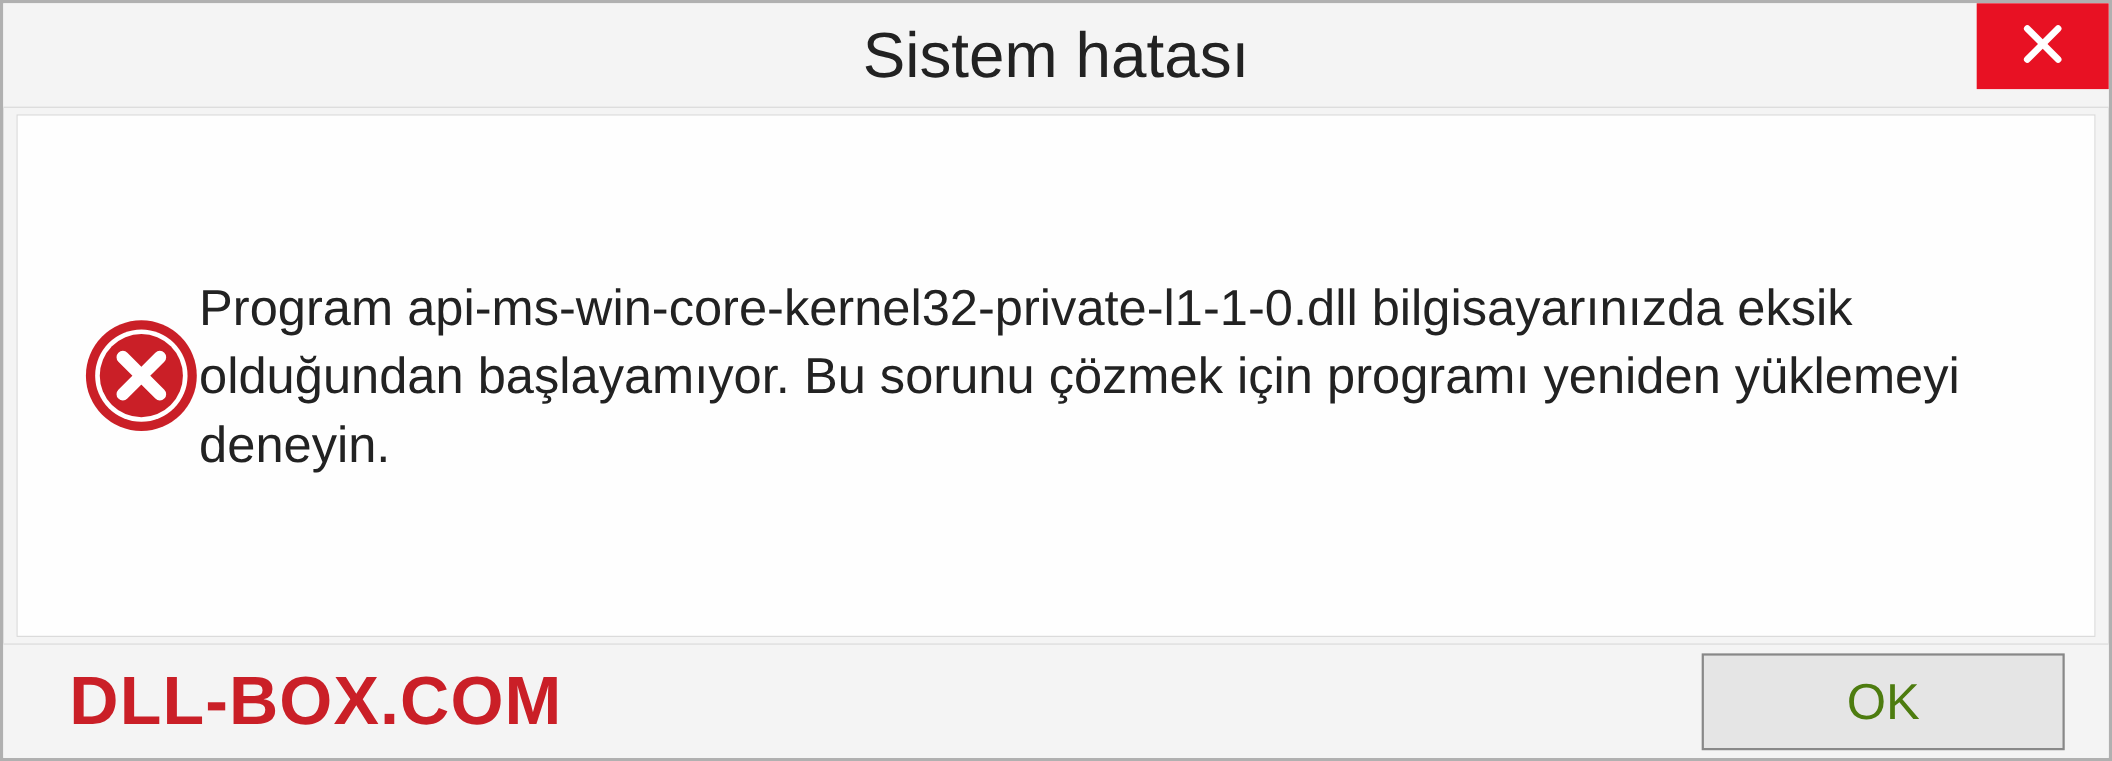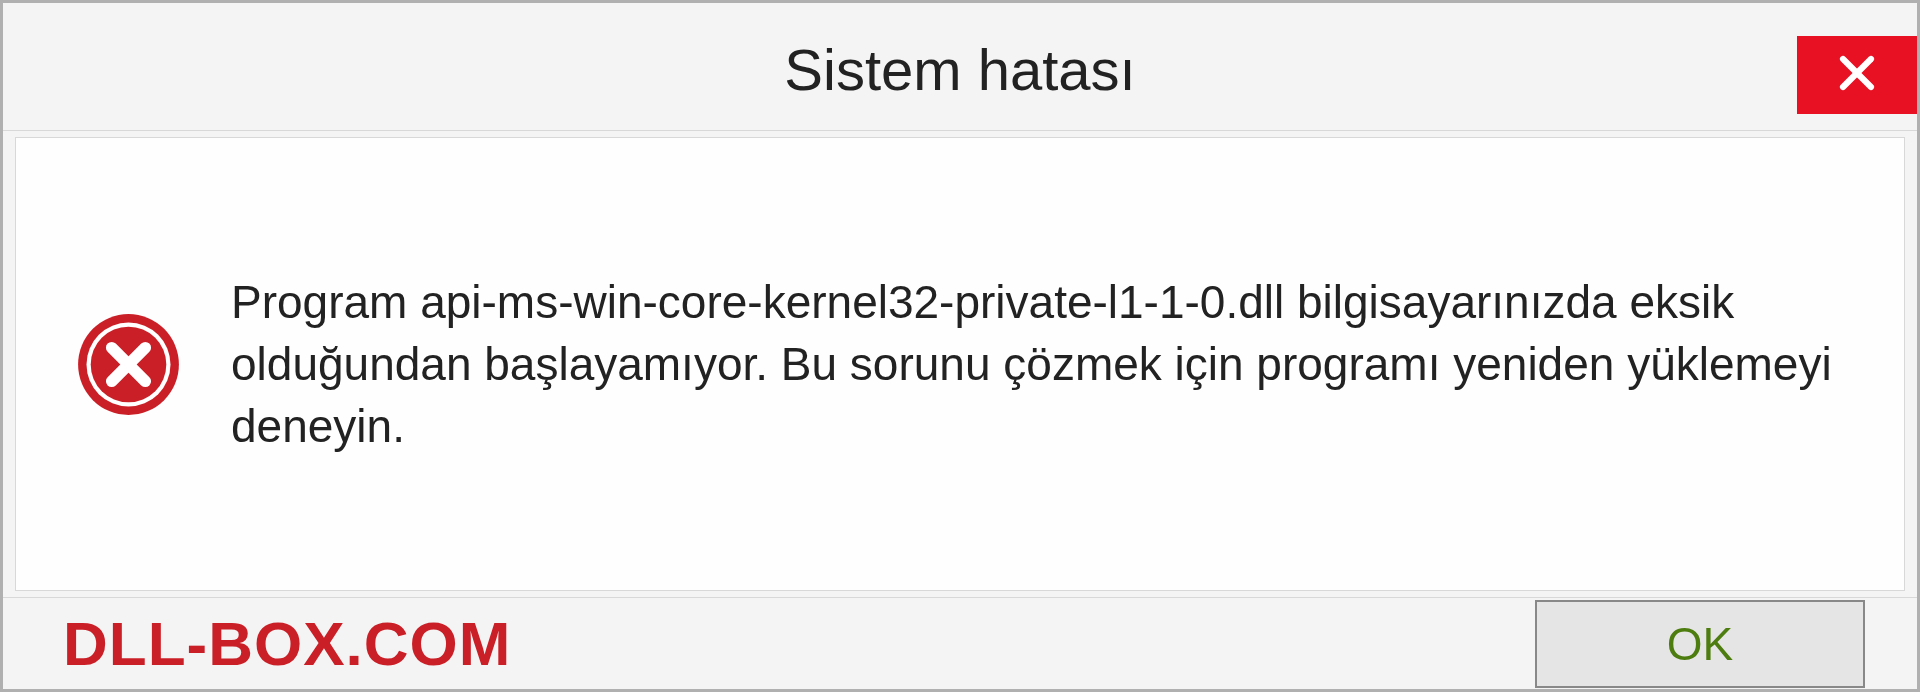--- a/index.html
+++ b/index.html
@@ -19,25 +19,24 @@
       height: 100%;
       display: flex;
       flex-direction: column;
       border: 3px solid #b0b0b0;
       background: #f4f4f4;
     }
     .titlebar {
       height: 95px;
       background: #f4f4f4;
       display: flex;
-      align-items: flex-start;
+      align-items: center;
       justify-content: center;
       position: relative;
       border-bottom: 1px solid #d8d8d8;
-      margin-top: 33px;
     }
     .title-text {
       font-size: 58px;
       color: #222;
       font-weight: 400;
     }
     .close-btn {
       position: absolute;
       right: 0;
       top: 0;
@@ -54,44 +53,43 @@
       height: 42px;
     }
     .content-area {
       flex: 1;
       background: #fefefe;
       border: 1px solid #d8d8d8;
       margin: 6px 12px 6px 12px;
       display: flex;
       align-items: center;
       padding: 40px 60px;
-      gap: 50px;
     }
     .error-icon-wrap {
       flex-shrink: 0;
       width: 105px;
       height: 105px;
     }
     .error-icon-wrap svg {
       width: 100%;
       height: 100%;
     }
     .message-text {
       font-size: 46px;
       line-height: 1.35;
       color: #222;
       font-weight: 400;
     }
     .footer {
-      height: 92px;
+      height: 104px;
       background: #f4f4f4;
       display: flex;
       align-items: center;
       justify-content: space-between;
-      padding: 0 52px 0 60px;
+      padding: 0 40px 0 60px;
       border-top: 1px solid #d8d8d8;
     }
     .watermark {
       font-size: 62px;
       font-weight: 800;
       color: #ca1f27;
       font-family: Arial, sans-serif;
       letter-spacing: 1px;
     }
     .ok-button {

